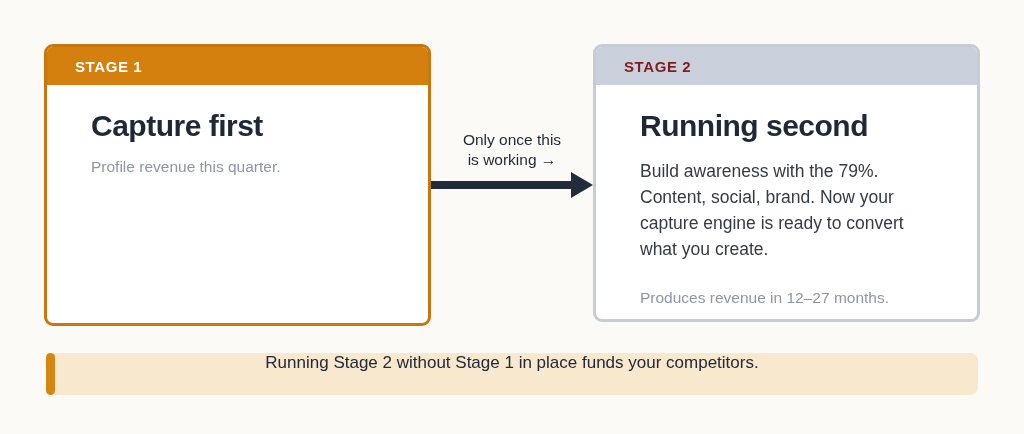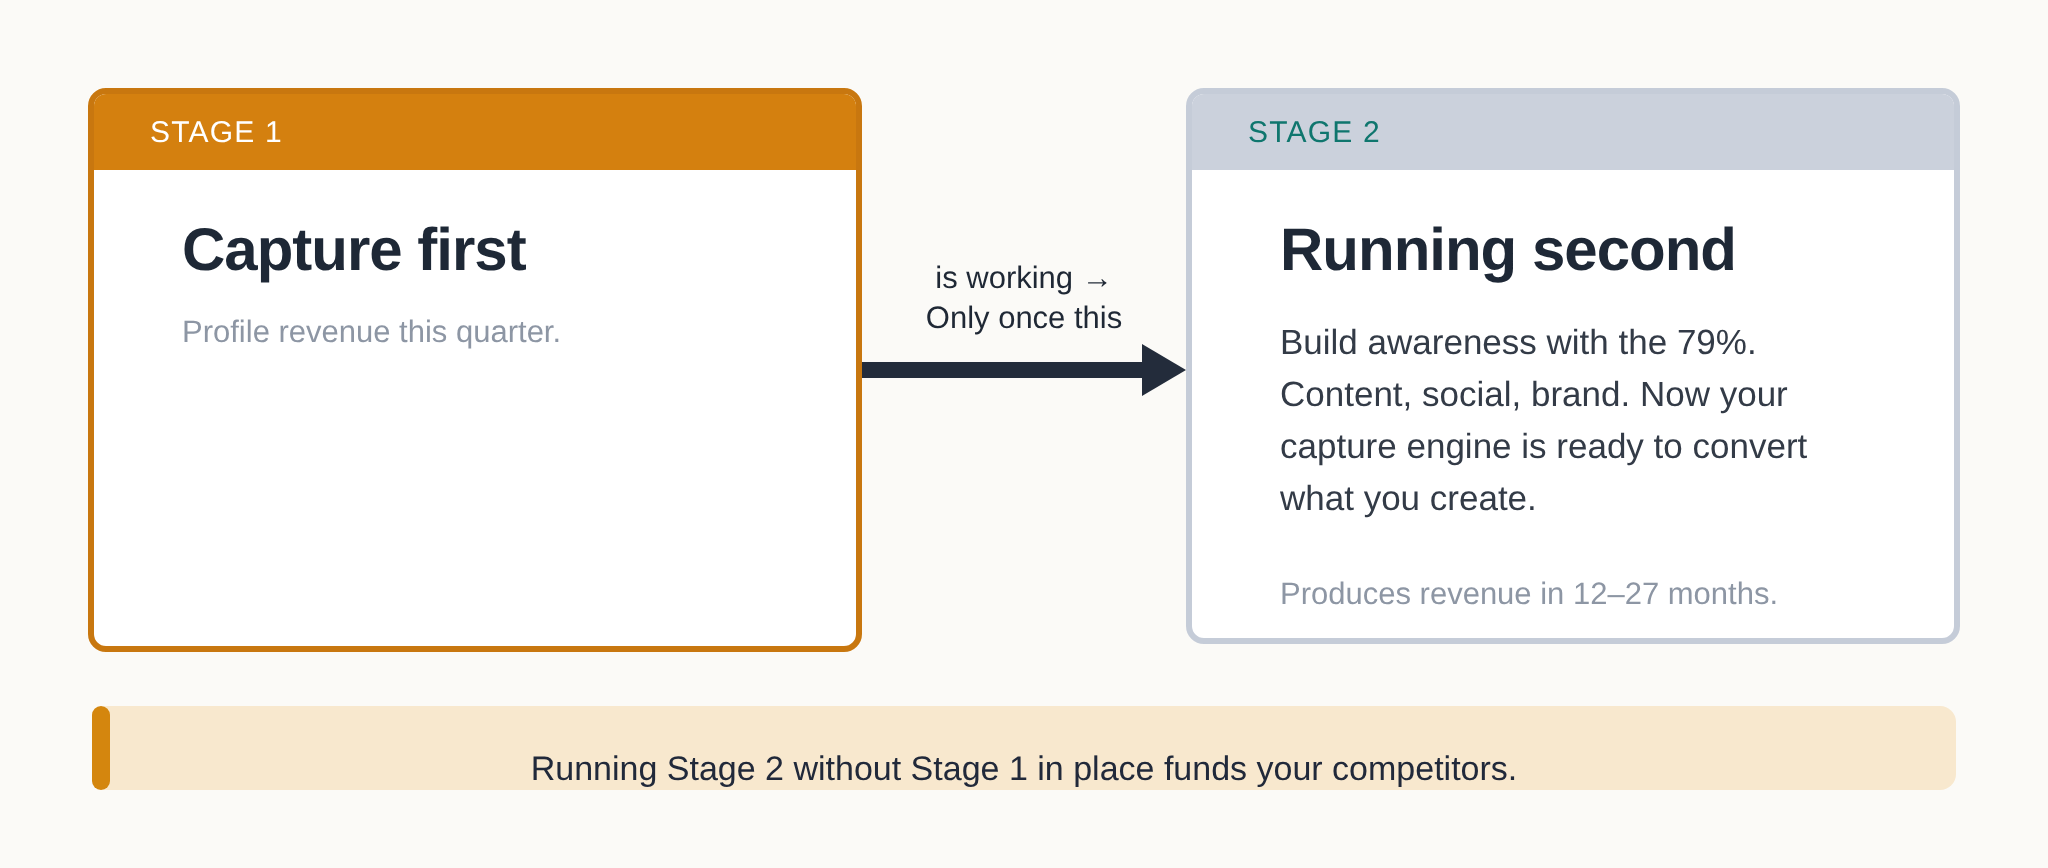--- a/index.html
+++ b/index.html
@@ -27,25 +27,25 @@
     left: 593px;
     height: 278px;
     border: 3px solid #c5ccd8;
   }
   .stage-header {
     height: 38px;
     display: flex;
     align-items: center;
     padding: 0 28px;
     font-size: 15px;
-    font-weight: normal;
+    font-weight: bold;
     letter-spacing: 0.6px;
   }
   .stage1 .stage-header { background: #d4800f; color: #ffffff; }
-  .stage2 .stage-header { background: #cbd1dc; color: #0f766e; }
+  .stage2 .stage-header { background: #cbd1dc; color: #7f1d1d; }
   .stage-body { padding: 24px 44px; }
   .stage-title {
     font-size: 30px;
     font-weight: 800;
     letter-spacing: -0.5px;
     color: #1e2836;
     margin-bottom: 15px;
   }
   .stage-text {
     font-size: 17.5px;
@@ -87,21 +87,21 @@
   }
   .banner {
     position: absolute;
     left: 46px;
     top: 353px;
     width: 932px;
     height: 42px;
     background: #f8e8ce;
     border-radius: 8px;
     display: flex;
-    align-items: flex-end;
+    align-items: flex-start;
     justify-content: center;
   }
   .banner-bar {
     position: absolute;
     left: 0;
     top: 0;
     bottom: 0;
     width: 9px;
     background: #d4860e;
     border-radius: 8px;
@@ -119,22 +119,22 @@
   <div class="stage-header">
     <span>STAGE 1</span>
   </div>
   <div class="stage-body">
     <div class="stage-title">Capture first</div>
     <div class="stage-footer">Profile revenue this quarter.</div>
   </div>
 </div>
 
 <div class="connector-label">
+  <div>Only once this</div>
   <div>is working →</div>
-  <div>Only once this</div>
 </div>
 <div class="arrow-line"></div>
 <div class="arrow-head"></div>
 
 <div class="stage-card stage2">
   <div class="stage-header">
     <span>STAGE 2</span>
   </div>
   <div class="stage-body">
     <div class="stage-title">Running second</div>

